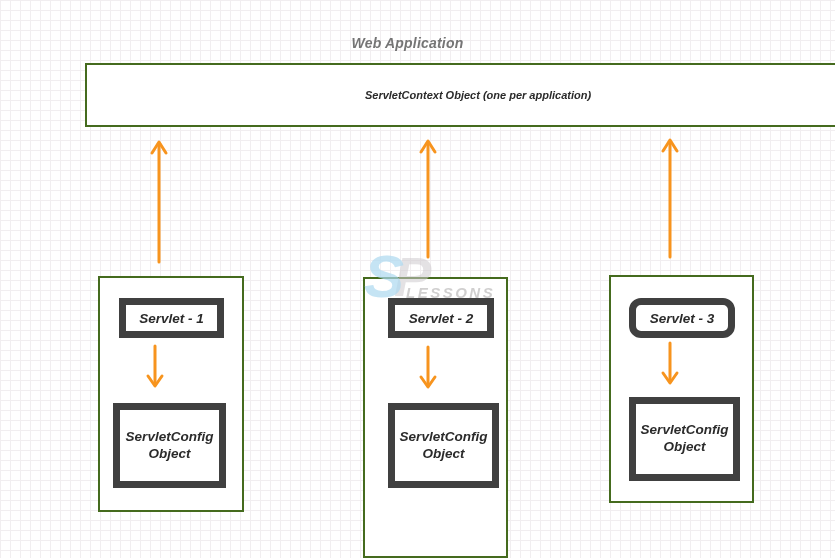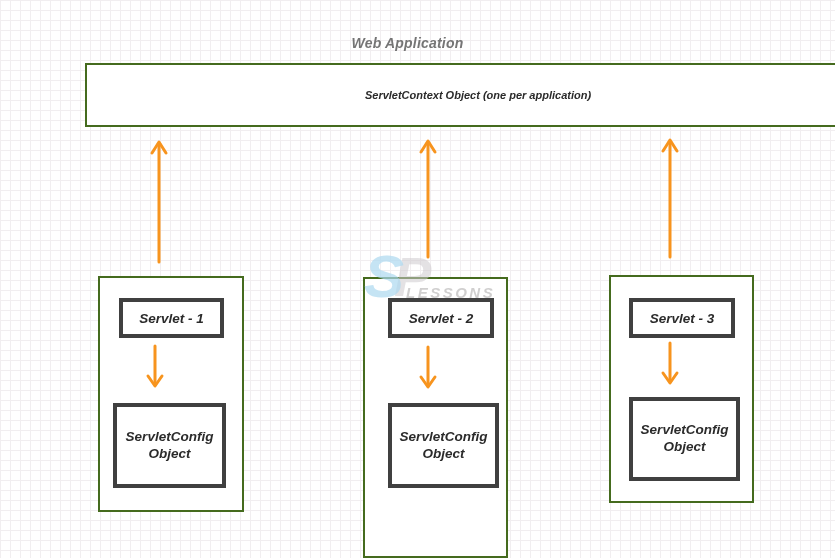--- a/index.html
+++ b/index.html
@@ -45,21 +45,21 @@
   }
   .group{
     position:absolute;
     background:#ffffff;
     border:2px solid #456b1e;
     box-sizing:border-box;
   }
   .sbox, .cbox{
     position:absolute;
     background:#ffffff;
-    border:4px solid #404040;
+    border:7px solid #404040;
     box-sizing:border-box;
     display:flex;
     align-items:center;
     justify-content:center;
     text-align:center;
     font-size:13.5px;
     font-weight:700;
     color:#2b2b2b;
   }
   .pre{ white-space:pre-line; line-height:1.25; }
@@ -142,21 +142,21 @@
       <line x1="10" y1="2" x2="10" y2="41"></line>
       <polyline points="3,32 10,42 17,32"></polyline>
     </svg>
     <div class="cbox" style="left:23px; top:124px; width:111px; height:85px;">
       <span class="pre">ServletConfig
 Object</span>
     </div>
   </div>
 
   <div class="group" style="left:609px; top:275px; width:145px; height:228px;">
-    <div class="sbox" style="left:18px; top:21px; width:106px; height:40px;">
+    <div class="sbox" style="left:18px; top:21px; width:106px; height:40px;border-radius:12px;">
       <span>Servlet - 3</span>
     </div>
     <svg class="arrow" style="left:49px; top:64px;" width="20" height="48">
       <line x1="10" y1="2" x2="10" y2="41"></line>
       <polyline points="3,32 10,42 17,32"></polyline>
     </svg>
     <div class="cbox" style="left:18px; top:120px; width:111px; height:84px;">
       <span class="pre">ServletConfig
 Object</span>
     </div>

